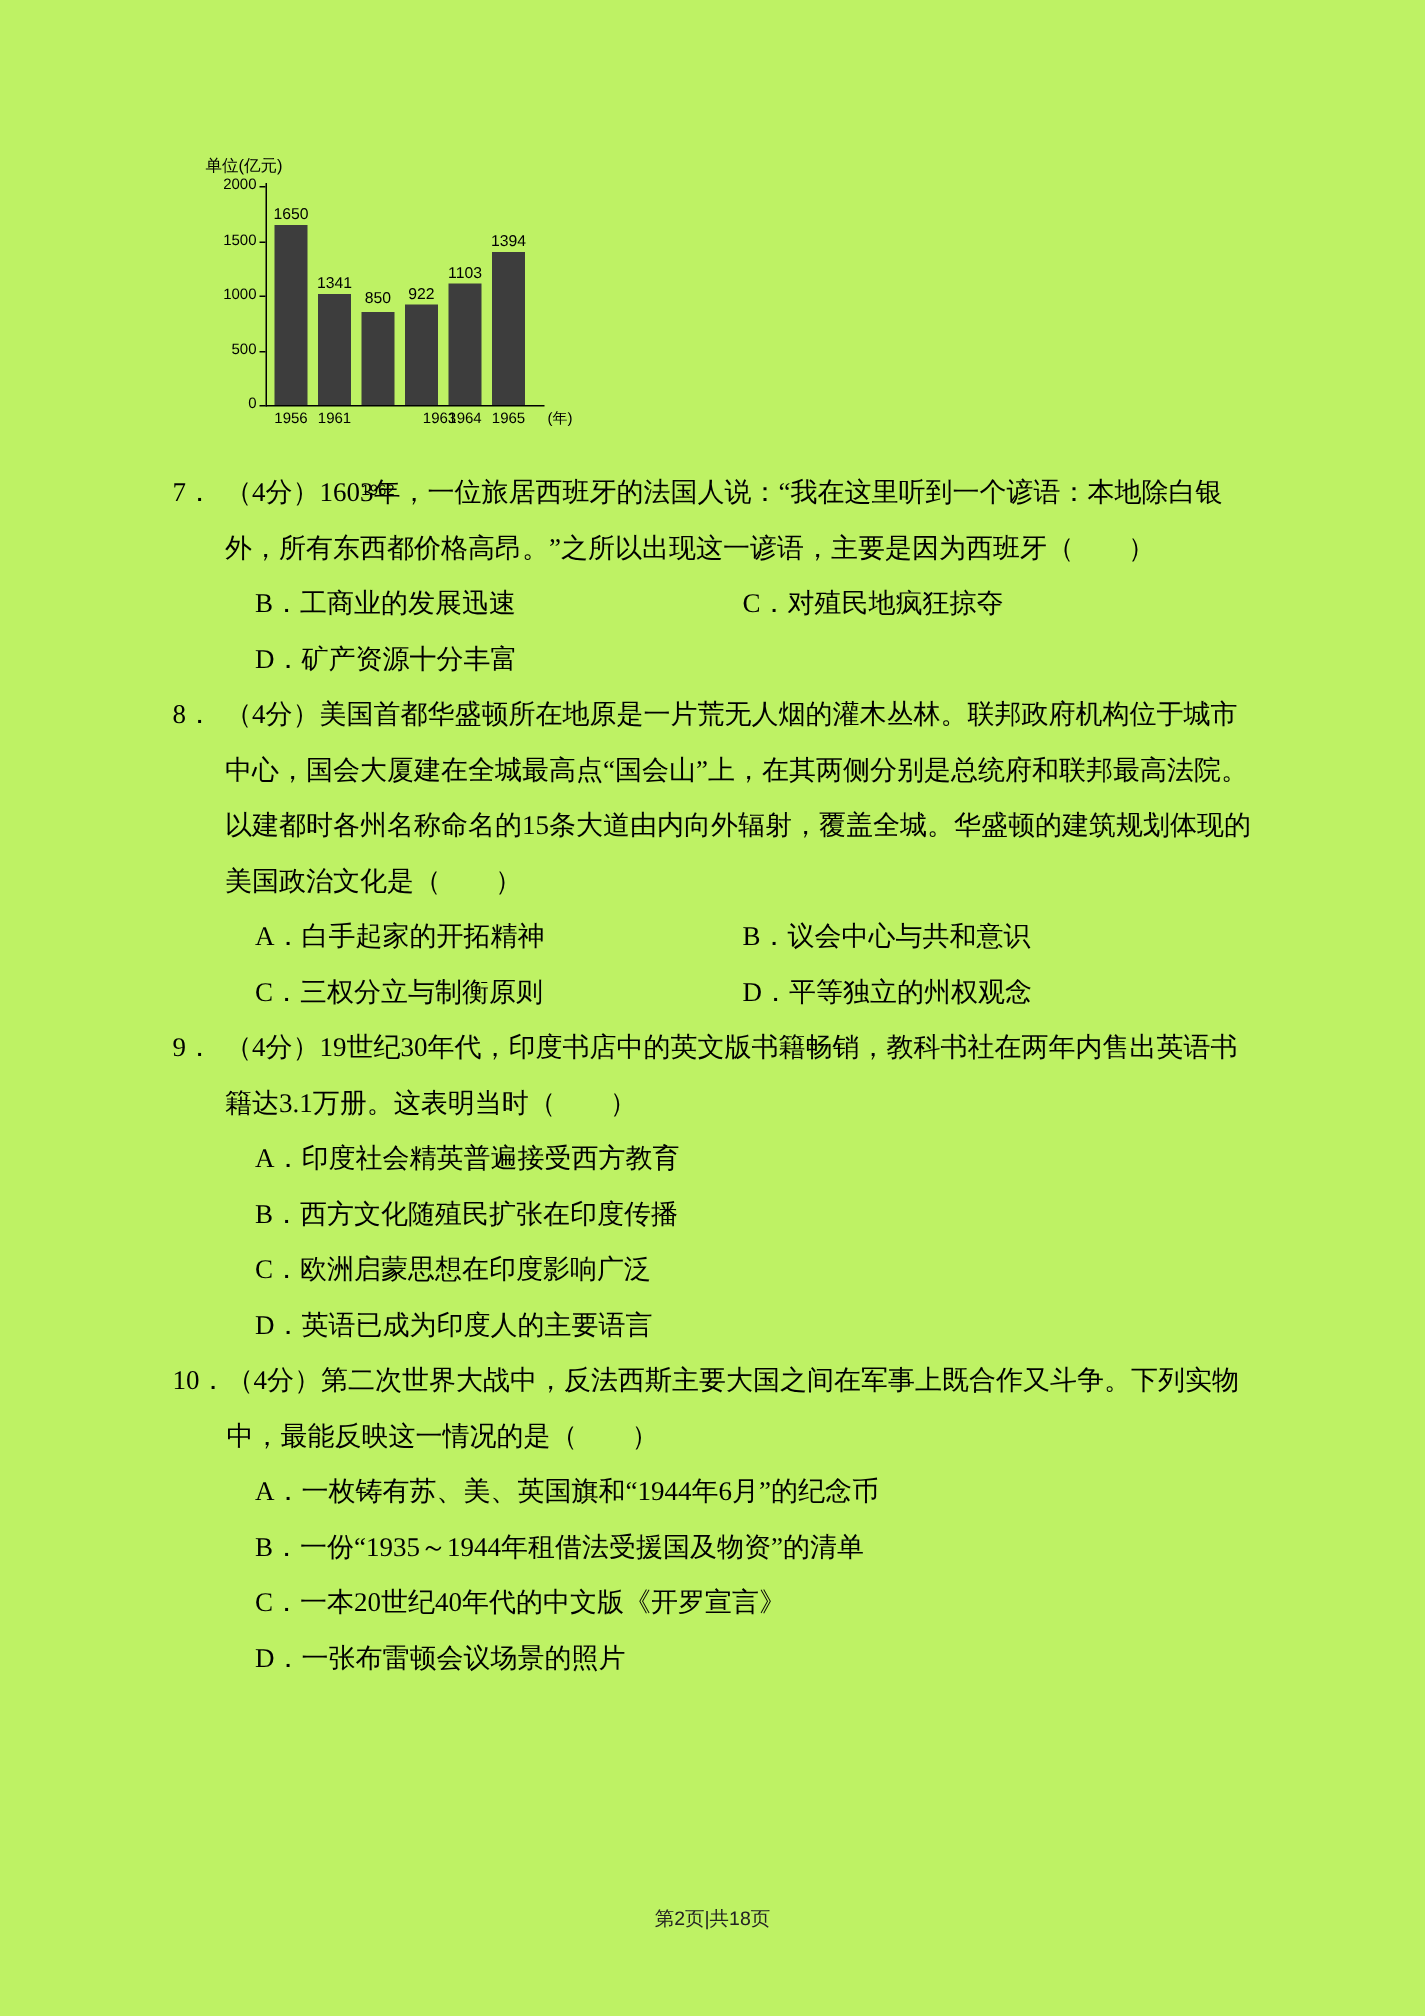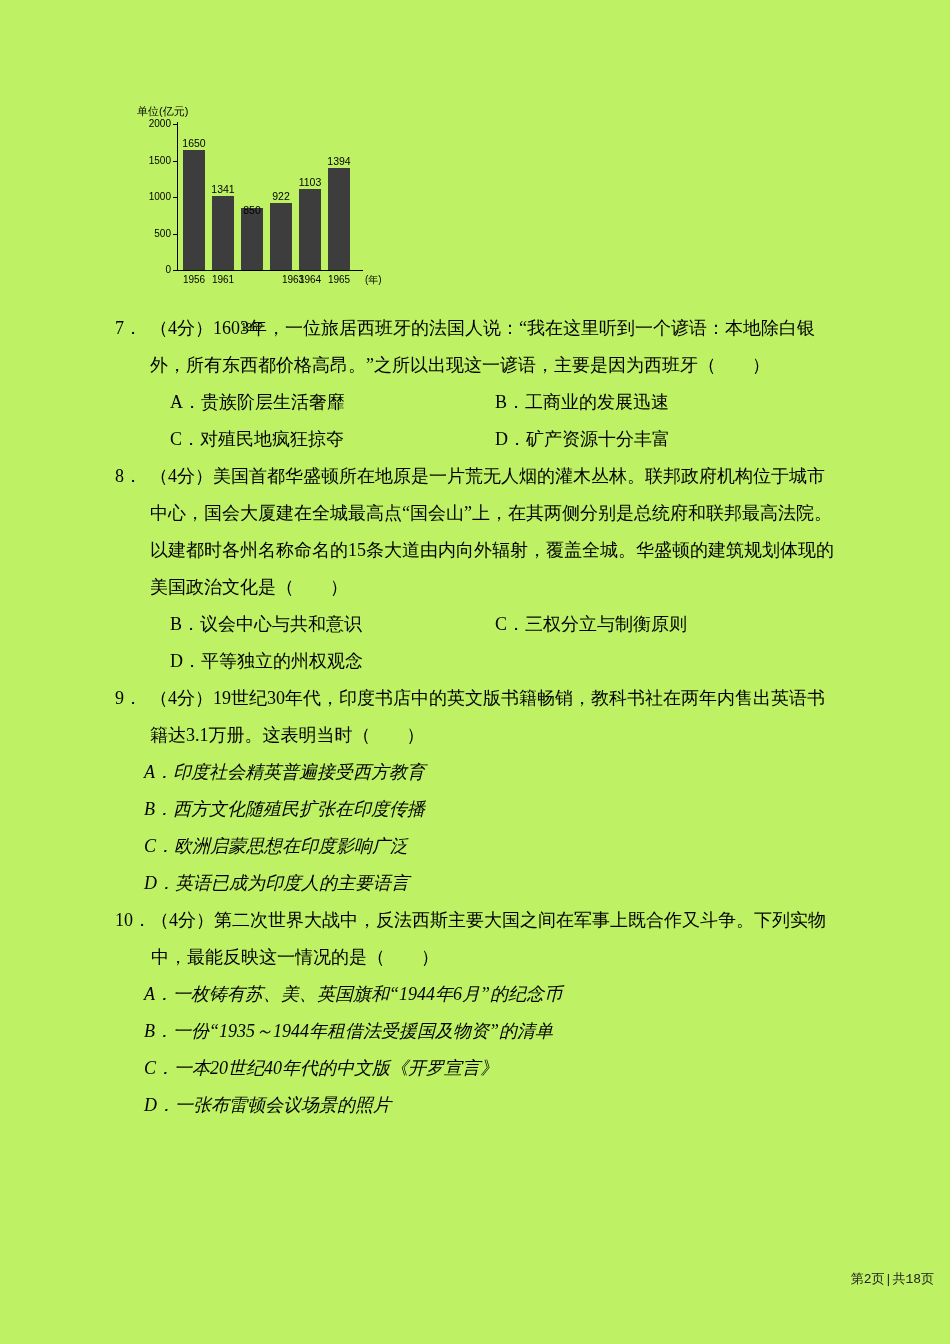--- a/index.html
+++ b/index.html
@@ -42,31 +42,31 @@
 
   
   .q-row { display:flex; align-items:flex-start; }
   .q-num { flex:0 0 auto; min-width:35px; white-space:nowrap; }
   .q-stem { flex:1 1 auto; }
   .opt-grid {
     display:grid;
     grid-template-columns:325px auto;
     margin-left:55px;
   }
-  .opt-list { margin-left:29px;font-style:italic; }
+  .opt-list { margin-left:55px; }
   .opt { white-space:nowrap; }
 
   .footer {
     position:absolute;
-    left:0; right:16px;
+    left:0; right:0;
     top:1270px;
-    text-align:right;
+    text-align:center;
     font-size:13px;
     color:#222;
-    font-family:Liberation Mono, monospace;
+    font-family:Liberation Sans, sans-serif;
   }
 </style>
 </head>
 <body>
 
 <div class="page">
   <div class="content">
 
     <div class="chart-wrap">
       <div class="chart-unit">单位(亿元)</div>
@@ -83,21 +83,21 @@
           <div class="ytick-mark" style="left: 42px; top: 42.5px;"></div>
           <div class="ytick-label" style="top: 0px;">2000</div>
           <div class="ytick-mark" style="left: 42px; top: 6px;"></div>
           <div class="bar" style="left: 52px; width: 22px; top: 31.55px; height: 120.45px; background: rgb(61, 61, 61);"></div>
           <div class="bar-value" style="left: 63px; top: 18.55px;">1650</div>
           <div class="xtick-label" style="left: 63px; top: 156px;">1956</div>
           <div class="bar" style="left: 81px; width: 22px; top: 77.613px; height: 74.387px; background: rgb(61, 61, 61);"></div>
           <div class="bar-value" style="left: 92px; top: 64.613px;">1341</div>
           <div class="xtick-label" style="left: 92px; top: 156px;">1961</div>
           <div class="bar" style="left: 110px; width: 22px; top: 89.95px; height: 62.05px; background: rgb(61, 61, 61);"></div>
-          <div class="bar-value" style="left: 121px; top: 86px;">850</div>
+          <div class="bar-value" style="left: 121px; top: 75px;">850</div>
           <div class="xtick-label" style="left: 121px; top: 156px; margin-top: 48px;">1962</div>
           <div class="bar" style="left: 139px; width: 22px; top: 84.694px; height: 67.306px; background: rgb(61, 61, 61);"></div>
           <div class="bar-value" style="left: 150px; top: 71.694px;">922</div>
           <div class="xtick-label" style="left: 162px; top: 156px;">1963</div>
           <div class="bar" style="left: 168px; width: 22px; top: 71.481px; height: 80.519px; background: rgb(61, 61, 61);"></div>
           <div class="bar-value" style="left: 179px; top: 58.481px;">1103</div>
           <div class="xtick-label" style="left: 179px; top: 156px;">1964</div>
           <div class="bar" style="left: 197px; width: 22px; top: 50.238px; height: 101.762px; background: rgb(61, 61, 61);"></div>
           <div class="bar-value" style="left: 208px; top: 37.238px;">1394</div>
           <div class="xtick-label" style="left: 208px; top: 156px;">1965</div>
@@ -105,33 +105,33 @@
         </div>
     </div>
 
 
     <div class="question">
       <div class="q-row">
         <span class="q-num">7．</span>
         <span class="q-stem">（4分）1603年，一位旅居西班牙的法国人说：“我在这里听到一个谚语：本地除白银外，所有东西都价格高昂。”之所以出现这一谚语，主要是因为西班牙（　　）</span>
       </div>
       <div class="opt-grid">
-        <div class="opt">A．贵族阶层生活奢靡</div>
         <div class="opt">B．工商业的发展迅速</div>
         <div class="opt">C．对殖民地疯狂掠夺</div>
         <div class="opt">D．矿产资源十分丰富</div>
       </div>
     </div>
 
     <div class="question">
       <div class="q-row">
         <span class="q-num">8．</span>
         <span class="q-stem">（4分）美国首都华盛顿所在地原是一片荒无人烟的灌木丛林。联邦政府机构位于城市中心，国会大厦建在全城最高点“国会山”上，在其两侧分别是总统府和联邦最高法院。以建都时各州名称命名的15条大道由内向外辐射，覆盖全城。华盛顿的建筑规划体现的美国政治文化是（　　）</span>
       </div>
       <div class="opt-grid">
+        <div class="opt">A．白手起家的开拓精神</div>
         <div class="opt">B．议会中心与共和意识</div>
         <div class="opt">C．三权分立与制衡原则</div>
         <div class="opt">D．平等独立的州权观念</div>
       </div>
     </div>
 
     <div class="question">
       <div class="q-row">
         <span class="q-num">9．</span>
         <span class="q-stem">（4分）19世纪30年代，印度书店中的英文版书籍畅销，教科书社在两年内售出英语书籍达3.1万册。这表明当时（　　）</span>

